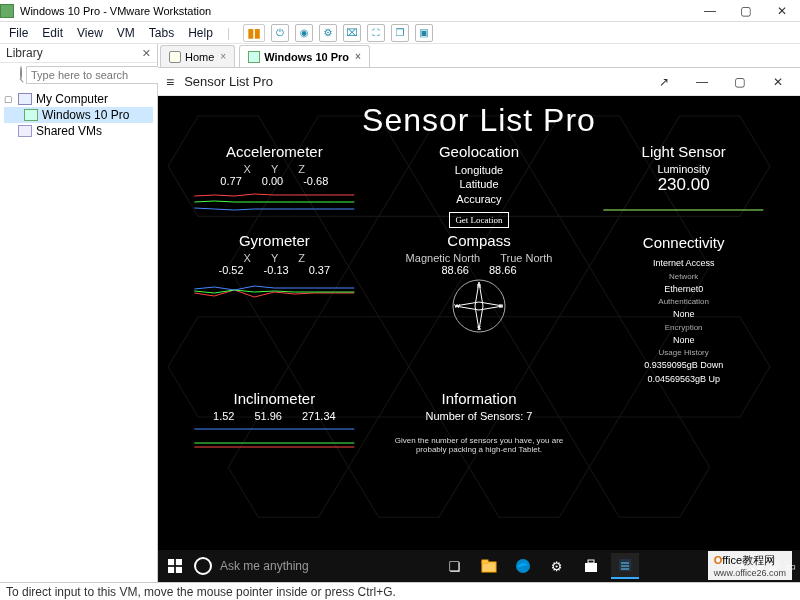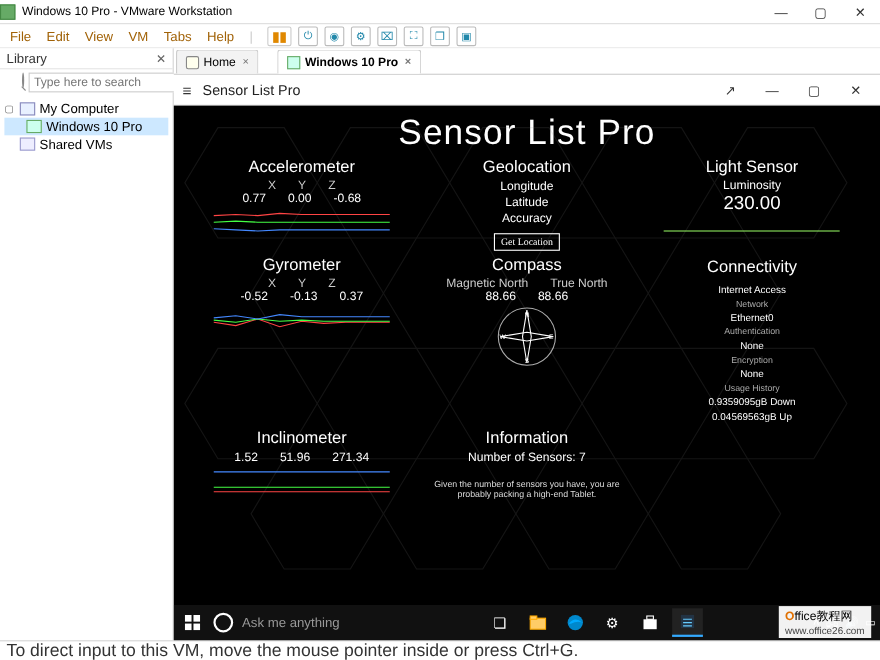--- a/index.html
+++ b/index.html
@@ -4,21 +4,21 @@
 <style>
   * { box-sizing: border-box; margin: 0; padding: 0; }
   body { font-family: "Segoe UI", Tahoma, sans-serif; font-size: 12px; background: #fff; color: #000; width: 800px; height: 600px; overflow: hidden; position: relative; }
   
   .titlebar { height: 22px; display: flex; align-items: center; padding: 0 0; border-bottom: 1px solid #ddd; }
   .titlebar .app-icon { width: 14px; height: 14px; background: #6a6; border: 1px solid #484; margin-right: 6px; }
   .titlebar .title { flex: 1; font-size: 11px; color: #000; }
   .titlebar .winbtn { width: 36px; height: 20px; display: flex; align-items: center; justify-content: center; font-size: 12px; color: #333; }
   
   .menubar { height: 22px; display: flex; align-items: center; padding: 0 2px; border-bottom: 1px solid #e5e5e5; }
-  .menubar .menu { padding: 2px 7px; font-size: 12px; color: #a16207; }
+  .menubar .menu { padding: 2px 7px; font-size: 12px; color: #0f172a; }
   .pause-btn { display:inline-flex; align-items:center; justify-content:center; width:22px; height:18px; border:1px solid #ccc; border-radius:2px; margin-left: 6px; background:#fff; color:#e08800; font-weight:bold; }
   .tool-icons { display:flex; gap:6px; margin-left:6px; }
   .tool-icons .ticon { width:18px; height:18px; border:1px solid #bbb; border-radius:2px; display:flex;align-items:center;justify-content:center; font-size:10px; color:#28a; background:#fff; }
   
   .main { display:flex; height: calc(100% - 22px - 22px - 18px); }
   .sidebar { width: 158px; border-right: 1px solid #ccc; display:flex; flex-direction:column; background:#fff; }
   .lib-head { display:flex; align-items:center; padding: 2px 6px; border-bottom:1px solid #e5e5e5; font-size:12px; color:#333; }
   .lib-head .x { margin-left:auto; color:#666; font-size:11px; }
   .search-row { display:flex; align-items:flex-start; padding:3px 20px; gap:4px; }
   .search-row .mag { width:14px; height:14px; border:1px solid #888; border-radius:50%; position:relative; }
@@ -29,21 +29,21 @@
   .tree .node { display:flex; align-items:center; gap:4px; padding:1px 0; }
   .tree .twist { width:10px; color:#666; font-size:9px; }
   .tree .ico { width:14px; height:12px; }
   .tree .ico.pc { background:#e8f0ff; border:1px solid #88b; }
   .tree .ico.vm { background:#cfe; border:1px solid #6a6; }
   .tree .ico.sh { background:#eef; border:1px solid #99c; }
   .tree .child { padding-left: 20px; }
   .tree .sel { background:#cde8ff; }
   
   .content { flex:1; background:#fff; display:flex; flex-direction:column; }
-  .tabrow { height:24px; display:flex; align-items:flex-end; border-bottom:1px solid #ccc; padding-left:2px; gap:15px; }
+  .tabrow { height:24px; display:flex; align-items:flex-end; border-bottom:1px solid #ccc; padding-left:2px; gap:2px; }
   .tab { height:22px; display:flex; align-items:center; padding:0 8px; border:1px solid #ccc; border-bottom:none; border-radius:3px 3px 0 0; font-size:11px; background:#f3f3f3; margin-right:2px; gap:4px; }
   .tab.active { background:#fff; font-weight:bold; }
   .tab .tico { width:12px; height:12px; }
   .tab .tico.home { border:1px solid #888; border-radius:2px; background:#ffe; }
   .tab .tico.vm { border:1px solid #6a6; background:#cfe; }
   .tab .tx { font-size:10px; color:#777; margin-left:2px; }
   
   .inner-chrome { height:28px; display:flex; align-items:center; border-bottom:1px solid #e5e5e5; padding:0 8px; gap:10px; }
   .inner-chrome .burger { font-size:14px; color:#333; }
   .inner-chrome .inner-title { font-size:13px; color:#222; }
@@ -72,21 +72,21 @@
   .taskbar { position:absolute; bottom:0; left:0; right:0; height:32px; background:#111; display:flex; align-items:center; gap:6px; padding:0 4px; z-index:10;}
   .taskbar .start { width:26px; height:26px; display:flex; align-items:center; justify-content:center; color:#fff; }
   .taskbar .cortana { width:18px; height:18px; border:2px solid #fff; border-radius:50%; }
   .taskbar .search { color:#999; font-size:12px; margin-left:2px; flex:0 0 120px; }
   .taskbar .tb-spacer { flex:1; }
   .taskbar .tb-icon { width:28px; height:26px; display:flex; align-items:center; justify-content:center; color:#fff; font-size:13px; }
   .taskbar .tb-icon.edge svg, .taskbar .tb-icon svg { width:16px; height:16px; }
   .taskbar .tb-icon.active { border-bottom:2px solid #3af; background:#222; }
   .taskbar .tray { display:flex; align-items:center; gap:6px; color:#fff; font-size:10px; }
   
-  .statusbar { height:18px; border-top:1px solid #ccc; font-size:16px; color:#333; display:flex; align-items:center; padding:0 6px; }
+  .statusbar { height:18px; border-top:1px solid #ccc; font-size:12px; color:#333; display:flex; align-items:center; padding:0 6px; }
   
   .watermark { position:absolute; bottom:20px; right:8px; background:rgba(255,255,255,0.95); padding:2px 6px; font-size:11px; z-index:30; }
   .watermark .o { color:#e07000; font-weight:bold; }
   .watermark .sub { font-size:9px; color:#444; }
 </style>
 </head>
 <body>
 
 <div class="titlebar">
   <div class="app-icon"></div>

